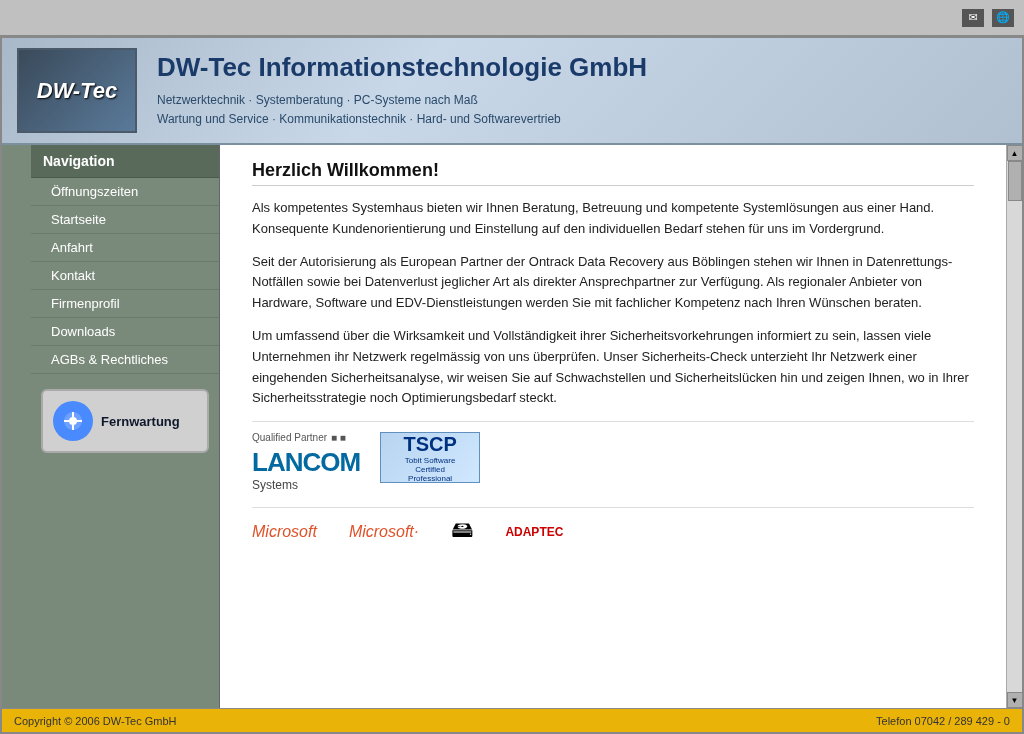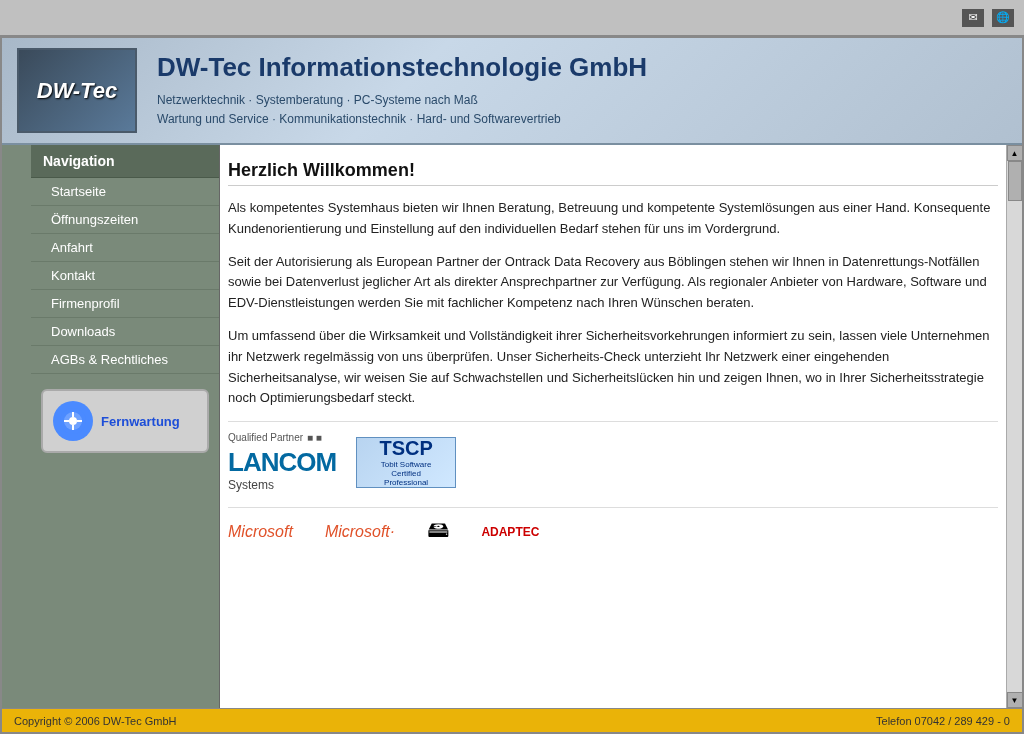--- a/index.html
+++ b/index.html
@@ -138,21 +138,21 @@
       display: flex;
       align-items: center;
       justify-content: center;
       color: white;
       font-size: 18px;
       flex-shrink: 0;
     }
     .fernwartung-label {
       font-size: 13px;
       font-weight: bold;
-      color: #1d4ed8;
+      color: #0f172a;
     }
     #scrollbar {
       width: 16px;
       background: #c8c8c8;
       border-left: 1px solid #aaa;
       display: flex;
       flex-direction: column;
       align-items: center;
     }
     .scroll-btn {
@@ -175,21 +175,21 @@
     .scroll-thumb {
       width: 14px;
       height: 40px;
       background: #b0b0b0;
       border: 1px solid #888;
       margin: 0 auto;
     }
 
     #content-inner {
       flex: 1;
-      padding: 15px 8px;
+      padding: 15px 32px;
       overflow: hidden;
       background: #fff;
     }
     #content-with-scroll {
       display: flex;
       flex: 1;
       overflow: hidden;
     }
 
     #content-inner h2 {
@@ -203,21 +203,21 @@
     #content-inner p {
       font-size: 13px;
       color: #222;
       line-height: 1.6;
       margin-bottom: 12px;
     }
 
     
     #partners-row {
       display: flex;
-      align-items: center;
+      align-items: flex-start;
       gap: 20px;
       margin-top: 10px;
       padding: 10px 0;
       border-top: 1px solid #ddd;
     }
     .lancom-box {
       display: flex;
       flex-direction: column;
       align-items: flex-start;
     }
@@ -330,22 +330,22 @@
       <p>Netzwerktechnik · Systemberatung · PC-Systeme nach Maß</p>
       <p>Wartung und Service · Kommunikationstechnik · Hard- und Softwarevertrieb</p>
     </div>
   </div>
 
   <div id="content-area">
 
     <div id="sidebar">
       <div id="nav-heading">Navigation</div>
 
+      <a class="nav-item">Öffnungszeiten</a>
       <a class="nav-item">Startseite</a>
-      <a class="nav-item">Öffnungszeiten</a>
       <a class="nav-item">Anfahrt</a>
       <a class="nav-item">Kontakt</a>
       <a class="nav-item">Firmenprofil</a>
       <a class="nav-item">Downloads</a>
       <a class="nav-item">AGBs &amp; Rechtliches</a>
 
       <div id="fernwartung-box">
         <div class="fernwartung-icon">
 
           <svg width="28" height="28" viewBox="0 0 28 28">

